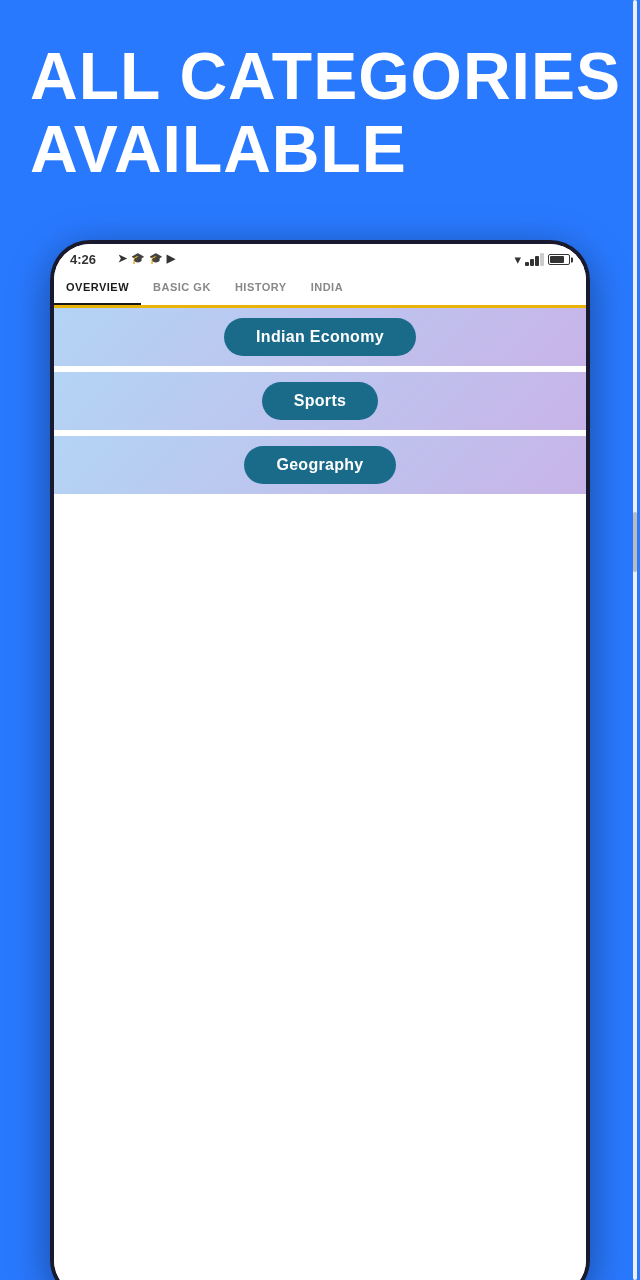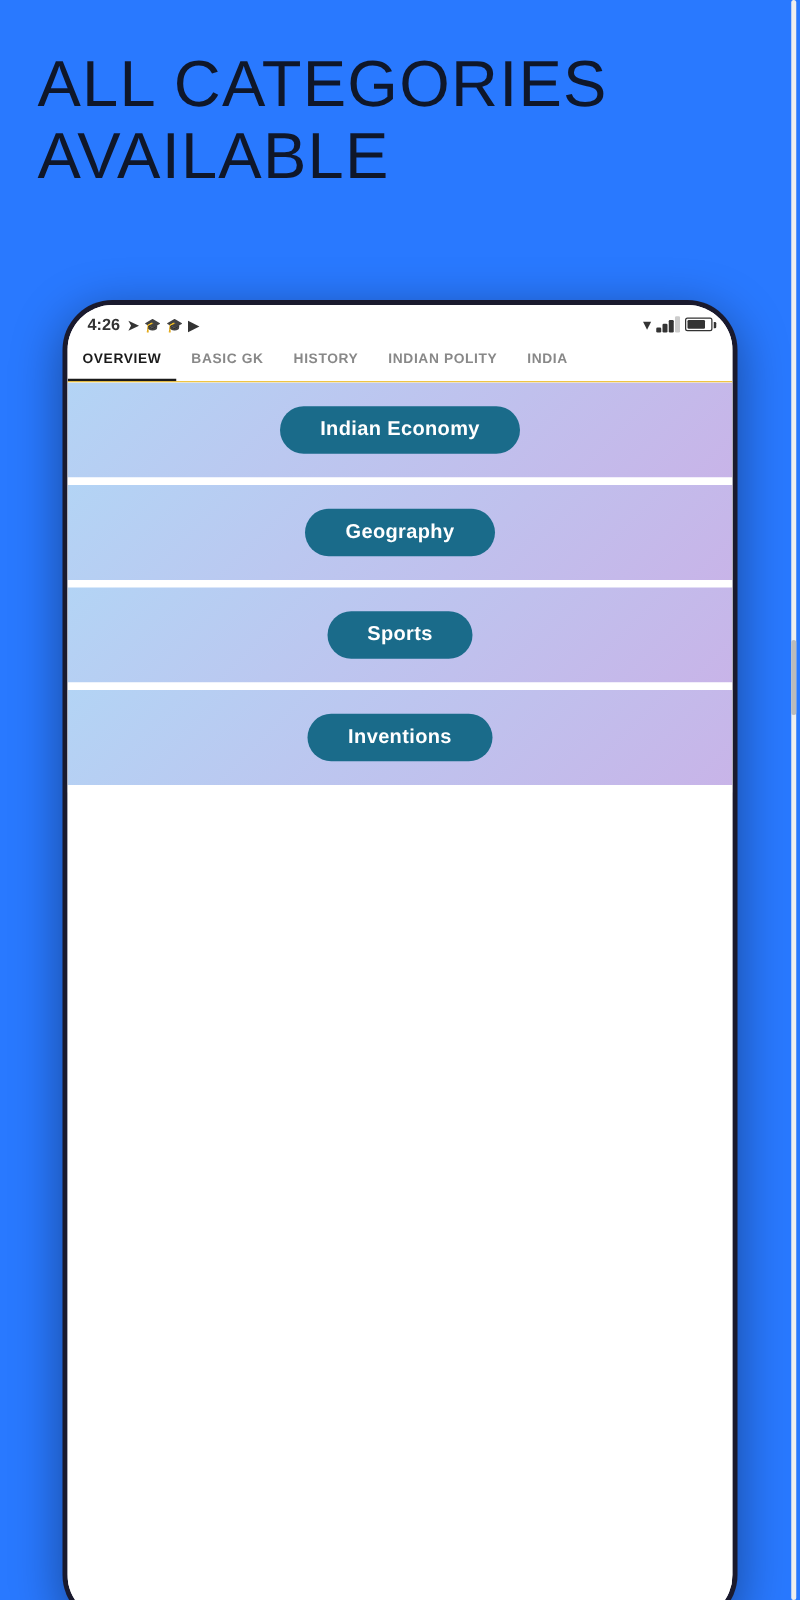--- a/index.html
+++ b/index.html
@@ -10,23 +10,23 @@
       background: #2979FF;
       font-family: 'Arial Black', Arial, sans-serif;
       overflow: hidden;
       position: relative;
     }
 
     .bg-title {
       position: absolute;
       top: 40px;
       left: 30px;
-      color: #0f172a;
-      font-size: 52px;
-      font-weight: 400;
+      color: #ffffff;
+      font-size: 66px;
+      font-weight: 700;
       line-height: 1.1;
       text-transform: uppercase;
       letter-spacing: 1px;
       z-index: 1;
     }
 
     .phone-wrapper {
       position: absolute;
       top: 240px;
       left: 50px;
@@ -52,22 +52,22 @@
       background: white;
       padding: 8px 16px 4px;
       display: flex;
       align-items: center;
       justify-content: space-between;
       flex-shrink: 0;
     }
 
     .status-left {
       display: flex;
-      align-items: flex-end;
-      gap: 6px;
+      align-items: flex-start;
+      gap: 22px;
       font-size: 13px;
       font-weight: 600;
       color: #333;
     }
 
     .status-icons {
       display: flex;
       align-items: center;
       gap: 4px;
     }
@@ -120,21 +120,21 @@
     .battery-fill {
       width: 80%;
       height: 100%;
       background: #333;
       border-radius: 1px;
     }
 
     .tabs-bar {
       background: white;
       display: flex;
-      border-bottom: 1px solid #eab308;
+      border-bottom: 3px solid #eab308;
       flex-shrink: 0;
       overflow: hidden;
     }
 
     .tab-item {
       padding: 10px 12px;
       font-size: 11px;
       font-weight: 700;
       color: #888;
       letter-spacing: 0.5px;
@@ -153,21 +153,21 @@
       overflow-y: auto;
       background: white;
     }
 
     .categories-list::-webkit-scrollbar {
       display: none;
     }
 
     .category-row {
       width: 100%;
-      height: 82px;
+      height: 64px;
       display: flex;
       align-items: center;
       justify-content: center;
       border-bottom: 6px solid white;
       cursor: pointer;
       position: relative;
       background: linear-gradient(135deg, #b3d4f5 0%, #c8b4e8 100%);
     }
 
     .category-btn {
@@ -237,36 +237,32 @@
         <div class="battery">
           <div class="battery-fill"></div>
         </div>
       </div>
     </div>
 
     <div class="tabs-bar">
       <div class="tab-item active">OVERVIEW</div>
       <div class="tab-item">BASIC GK</div>
       <div class="tab-item">HISTORY</div>
-      <div class="tab-item">INDIAN POLITY</div>
       <div class="tab-item">INDIA</div>
     </div>
 
     <div class="categories-list">
       <div class="category-row">
         <button class="category-btn">Indian Economy</button>
       </div>
       <div class="category-row">
+        <button class="category-btn">Sports</button>
+      </div>
+      <div class="category-row">
         <button class="category-btn">Geography</button>
-      </div>
-      <div class="category-row">
-        <button class="category-btn">Sports</button>
-      </div>
-      <div class="category-row">
-        <button class="category-btn">Inventions</button>
       </div>
     </div>
 
   </div>
 </div>
 
 <div class="scrollbar-track"></div>
 <div class="scrollbar-thumb"></div>
 
 </body></html>

